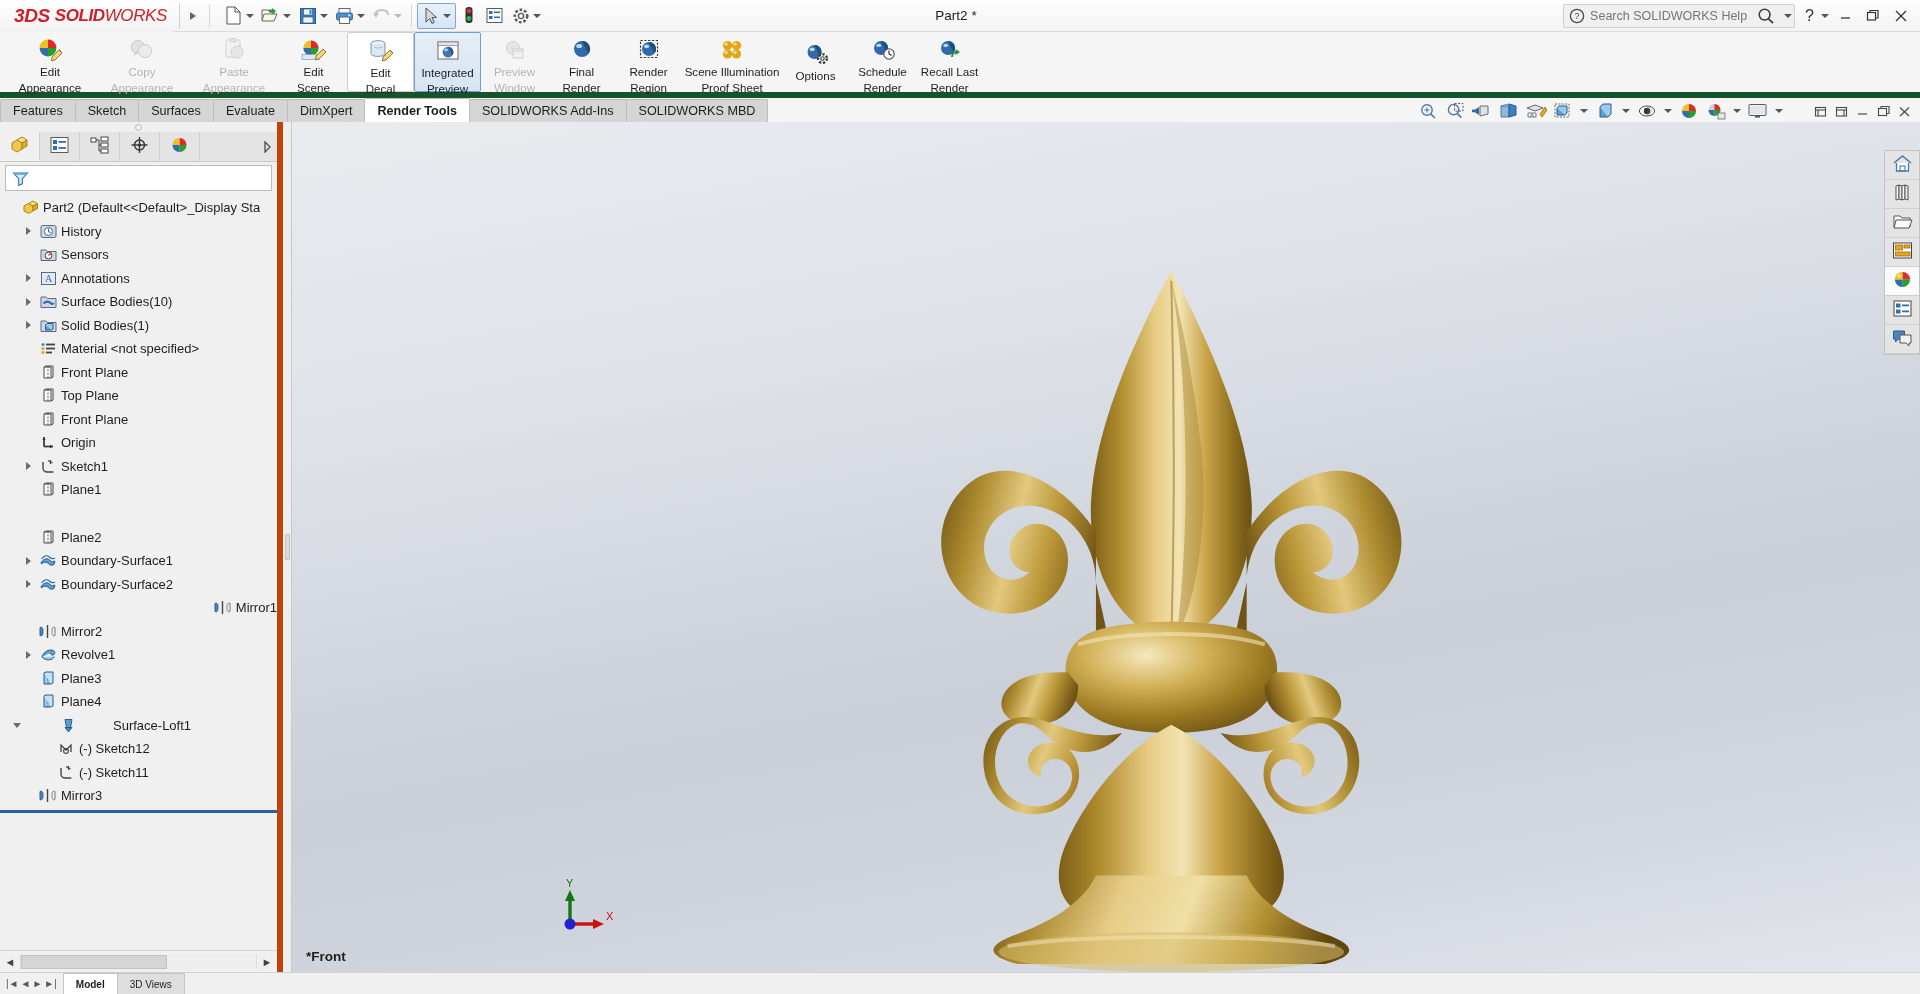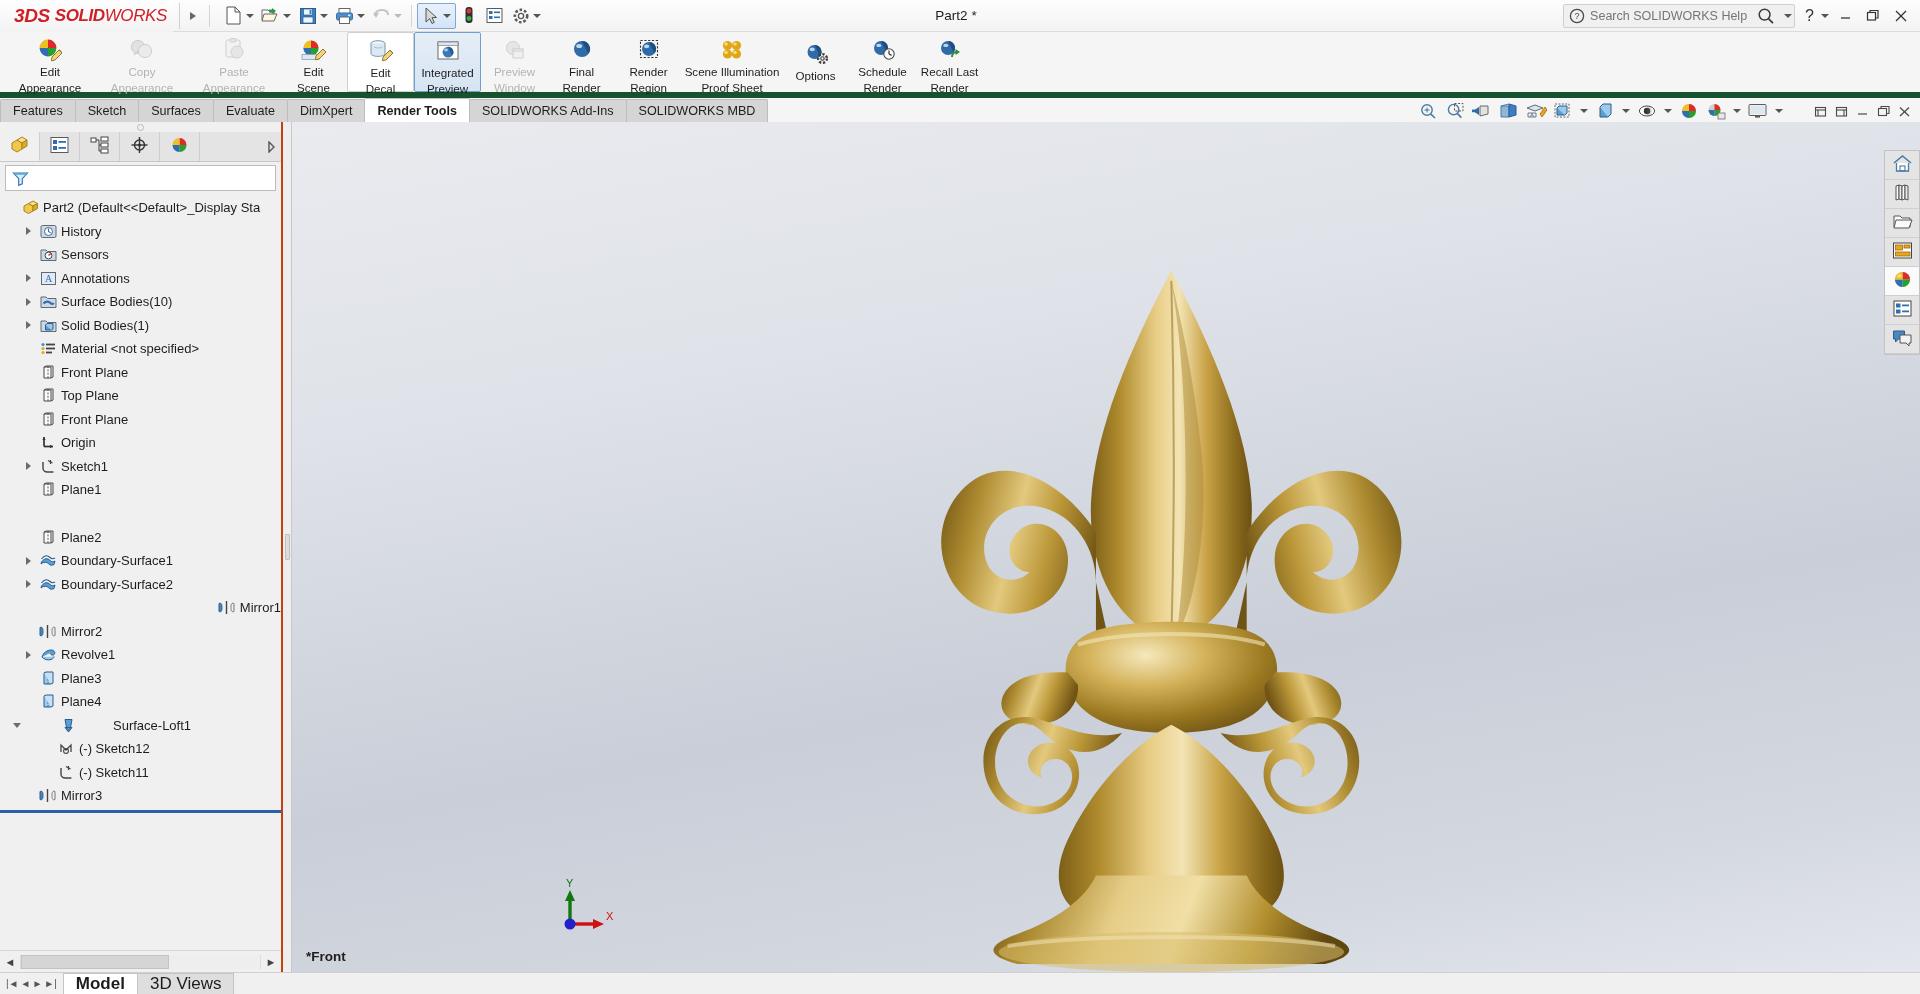--- a/index.html
+++ b/index.html
@@ -85,21 +85,21 @@
   .tabstrip .tools-right { margin-left:auto; display:flex; align-items:center; gap:5px; padding:0 8px 1px 0; }
   .vp-ico { width:22px; height:20px; display:flex; align-items:center; justify-content:center; }
   .vp-arrow { width:10px; height:20px; display:flex; align-items:center; justify-content:center;}
   .vp-win { width:16px; height:18px; display:flex; align-items:center; justify-content:center; color:#4a4a4a; font-size:12px;}
 
   
   .main { flex:1; display:flex; position:relative; min-height:0; background:#f0f0f0; }
 
   
   .leftpanel { width:283px; flex:0 0 283px; display:flex; flex-direction:column; background:#f0f0f0;
-     border-right:2px solid #c2410c; position:relative; }
+     border-right:6px solid #c2410c; position:relative; }
   .fm-handle { height:10px; display:flex; align-items:center; justify-content:center; }
   .fm-handle .dot { width:7px; height:7px; border-radius:50%; border:1px solid #b9b9b9; }
   .fm-tabs { height:30px; display:flex; align-items:center; background:#e4e4e4; border-bottom:1px solid #c8c8c8;}
   .fm-tab { width:40px; height:29px; display:flex; align-items:center; justify-content:center;
      border-right:1px solid #cfcfcf; }
   .fm-tab.sel { background:#f0f0f0; border-bottom:1px solid #f0f0f0; }
   .fm-tab-more { margin-left:auto; width:20px; display:flex; align-items:center; justify-content:center; color:#555;}
   .filterbar { height:26px; margin:3px 5px 2px 5px; background:#fff; border:1px solid #bcbcbc;
      display:flex; align-items:center; padding:0 4px; }
   .filterbar input { border:none; outline:none; flex:1; font-size:12.5px; font-family:"Liberation Sans", sans-serif;}
@@ -134,21 +134,21 @@
   .rail { position:absolute; right:0; top:28px; width:36px; background:#e4e4e4;
      border:1px solid #c3c3c3; display:flex; flex-direction:column; }
   .rail-item { width:34px; height:29px; display:flex; align-items:center; justify-content:center;
      border-bottom:1px solid #cfcfcf; }
   .rail-item.sel { background:#fafafa; }
 
   
   .statusbar { height:22px; flex:0 0 22px; display:flex; align-items:center;
      background:#f0f0f0; border-top:1px solid #d0d0d0; }
   .sb-tabs { display:flex; align-items:center; height:22px; }
-  .sb-tab { height:21px; display:flex; align-items:center; padding:0 12px; font-size:17px;
+  .sb-tab { height:21px; display:flex; align-items:center; padding:0 12px; font-size:10px;
      border:1px solid #c4c4c4; border-bottom:none; background:#dedede; margin-right:-1px; }
   .sb-tab.active { background:#fff; font-weight:bold; }
   .sb-arrows { display:flex; align-items:center; gap:2px; padding:0 6px; color:#555; font-size:10px;}
 </style>
 </head>
 <body>
 
 <div class="app">
 
   <div class="titlebar">

